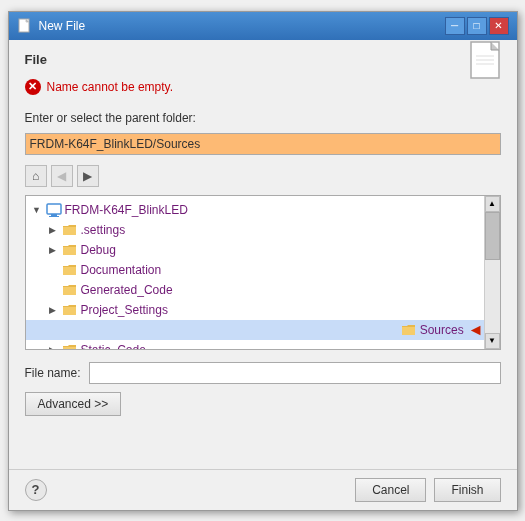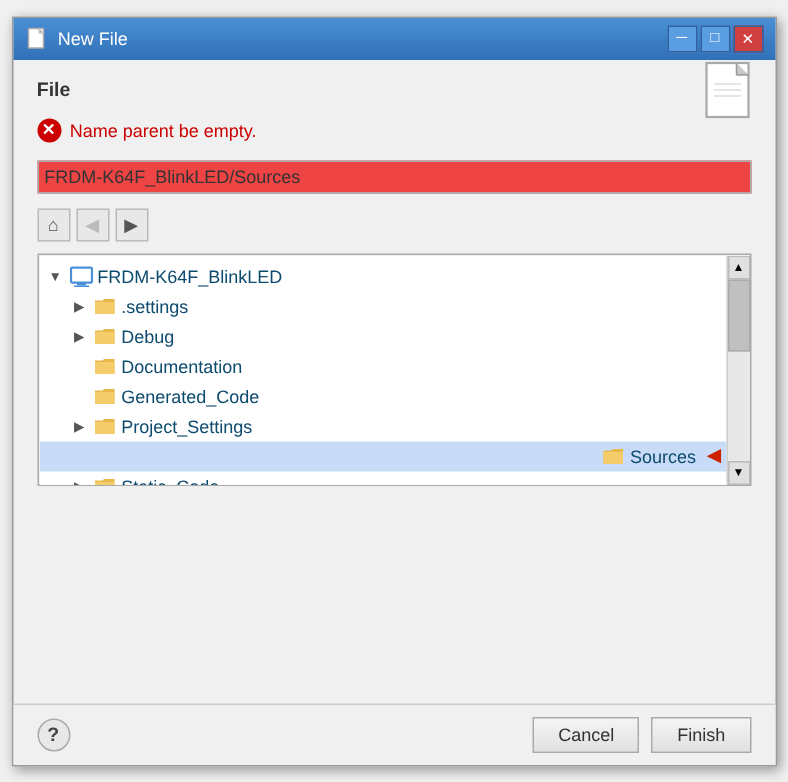--- a/index.html
+++ b/index.html
@@ -116,21 +116,21 @@
     .parent-folder-label {
       font-size: 12px;
       color: #333;
       margin-top: 4px;
     }
 
     .path-input {
       width: 100%;
       height: 22px;
       border: 1px solid #aaa;
-      background: #ef4444;
+      background: #fdba74;
       padding: 2px 4px;
       font-size: 12px;
       color: #333;
     }
 
     .nav-toolbar {
       display: flex;
       align-items: center;
       gap: 4px;
       margin-top: 2px;
@@ -198,21 +198,21 @@
 
     .folder-icon {
       width: 16px;
       height: 14px;
       margin-right: 3px;
       flex-shrink: 0;
     }
 
     .item-label {
       font-size: 12px;
-      color: #0c4a6e;
+      color: #701a75;
     }
 
     .bottom-section {
       display: flex;
       flex-direction: column;
       gap: 8px;
       margin-top: 4px;
     }
 
     .file-name-row {
@@ -365,23 +365,24 @@
         <line x1="7" y1="16" x2="25" y2="16" stroke="#ddd" stroke-width="1"></line>
         <line x1="7" y1="20" x2="25" y2="20" stroke="#ddd" stroke-width="1"></line>
         <line x1="7" y1="24" x2="25" y2="24" stroke="#ddd" stroke-width="1"></line>
       </svg>
     </div>
 
     <div class="section-header">File</div>
 
     <div class="error-row">
       <div class="error-icon">✕</div>
-      <span class="error-text">Name parent be empty.</span>
-    </div>
-
+      <span class="error-text">Name cannot be empty.</span>
+    </div>
+
+    <div class="parent-folder-label">Enter or select the parent folder:</div>
 
     <input type="text" class="path-input" value="FRDM-K64F_BlinkLED/Sources" style="">
 
     <div class="nav-toolbar">
       <div class="nav-btn" title="Home">⌂</div>
       <div class="nav-btn disabled" title="Back" style="color:#bbb;">◀</div>
       <div class="nav-btn" title="Forward">▶</div>
     </div>
 
     <div class="tree-container" style="position:relative; height:155px; flex:none;">
@@ -466,20 +467,29 @@
 
       <div class="scroll-track">
         <div class="scroll-up-btn">▲</div>
         <div class="scroll-thumb-area">
           <div class="scroll-thumb"></div>
         </div>
         <div class="scroll-down-btn">▼</div>
       </div>
     </div>
 
+    <div class="bottom-section">
+
+      <div class="file-name-row">
+        <span class="file-name-label">File name:</span>
+        <input type="text" class="file-name-input" value="" style="">
+      </div>
+
+      <button class="advanced-btn">Advanced &gt;&gt;</button>
+    </div>
   </div>
 
   <div class="dialog-footer">
     <div class="help-btn">?</div>
     <div class="footer-buttons">
       <button class="footer-btn">Cancel</button>
       <button class="footer-btn primary">Finish</button>
     </div>
   </div>
 </div>

